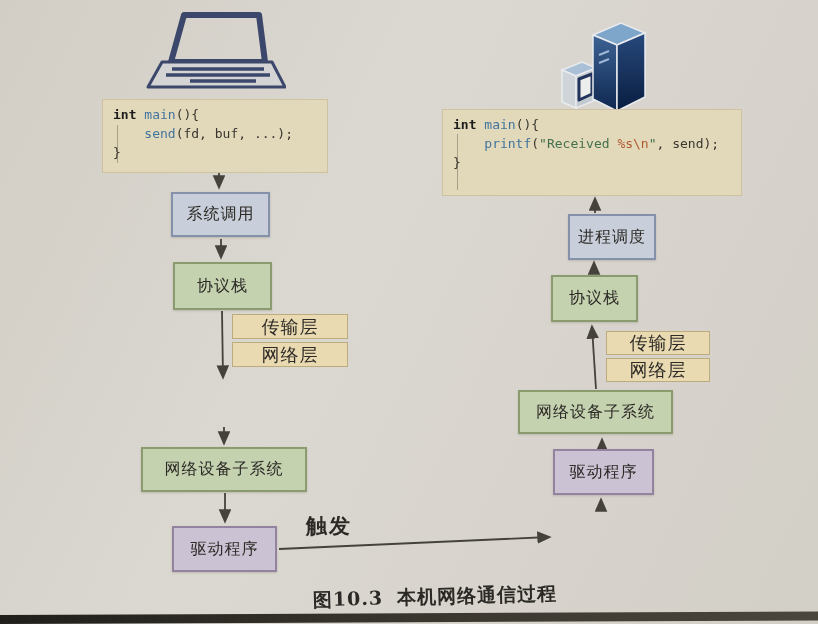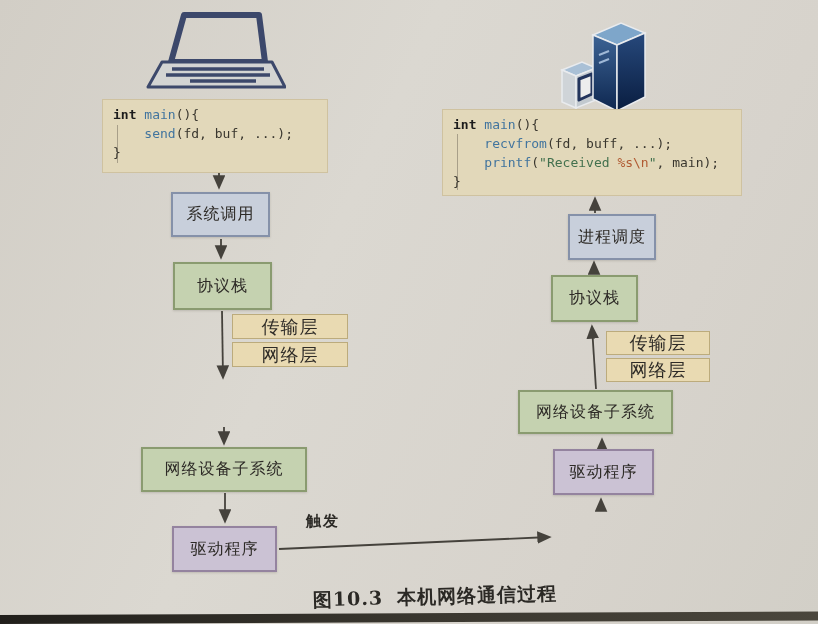--- a/index.html
+++ b/index.html
@@ -38,21 +38,21 @@
   }
   .code .cl{white-space:pre;line-height:19px;}
   .tk-kw{color:#1c1c1c;font-weight:bold;}
   .tk-fn{color:#41749e;}
   .tk-pl{color:#3a372f;}
   .tk-str{color:#43714e;}
   .tk-fmt{color:#b05a32;}
   .indent-guide{position:absolute;width:1px;background:rgba(60,55,45,.35);}
 
   .trigger{
-    position:absolute;font-weight:bold;font-size:15px;color:#2b2925;letter-spacing:2px;
+    position:absolute;font-weight:bold;font-size:21px;color:#2b2925;letter-spacing:2px;
   }
   .caption{
     position:absolute;left:285px;top:584px;width:300px;text-align:center;
     font-family:"DejaVu Serif","Liberation Serif",serif;
     font-weight:bold;font-size:19px;color:#2b2925;letter-spacing:1px;
     transform:rotate(-1.6deg);
   }
   .caption .fig-label{margin-right:14px;}
   .page-edge{
     position:absolute;left:0;bottom:0;width:100%;height:9px;
@@ -122,22 +122,21 @@
   <div class="code" style="left:102px;top:99px;width:226px;height:74px;line-height:20px;">
     <div class="indent-guide" style="left:14px;top:25px;height:38px;"></div>
   <div class="cl"><span class="tk-kw">int</span><span class="tk-pl"> </span><span class="tk-fn">main</span><span class="tk-pl">(){</span></div>
       <div class="cl"><span class="tk-pl">    </span><span class="tk-fn">send</span><span class="tk-pl">(fd, buf, ...);</span></div>
       <div class="cl"><span class="tk-pl">}</span></div>
     </div>
 
   <div class="code" style="left:442px;top:109px;width:300px;height:87px;">
     <div class="indent-guide" style="left:14px;top:24px;height:56px;"></div>
   <div class="cl"><span class="tk-kw">int</span><span class="tk-pl"> </span><span class="tk-fn">main</span><span class="tk-pl">(){</span></div>
-      <div class="cl"><span class="tk-pl">    </span><span class="tk-fn">recvfrom</span><span class="tk-pl">(fd, buff, ...);</span></div>
-      <div class="cl"><span class="tk-pl">    </span><span class="tk-fn">printf</span><span class="tk-pl">(</span><span class="tk-str">"Received </span><span class="tk-fmt">%s\n</span><span class="tk-str">"</span><span class="tk-pl">, main);</span></div>
+      <div class="cl"><span class="tk-pl">    </span><span class="tk-fn">printf</span><span class="tk-pl">(</span><span class="tk-str">"Received </span><span class="tk-fmt">%s\n</span><span class="tk-str">"</span><span class="tk-pl">, send);</span></div>
       <div class="cl"><span class="tk-pl">}</span></div>
     </div>
 
   <div class="box blue" style="left:171px;top:192px;width:99px;height:45px;">系统调用</div>
   <div class="box green" style="left:173px;top:262px;width:99px;height:48px;">协议栈</div>
   <div class="box tan" style="left:232px;top:314px;width:116px;height:25px;">传输层</div>
   <div class="box tan" style="left:232px;top:342px;width:116px;height:25px;">网络层</div>
   <div class="box green" style="left:141px;top:447px;width:166px;height:45px;">网络设备子系统</div>
   <div class="box purple" style="left:172px;top:526px;width:105px;height:46px;">驱动程序</div>
 

